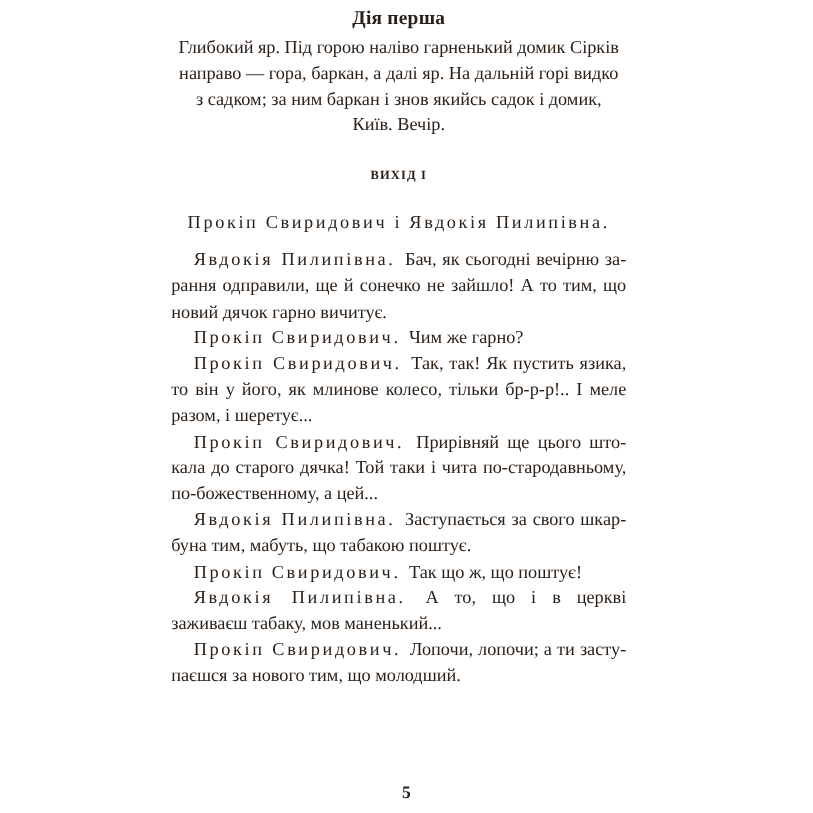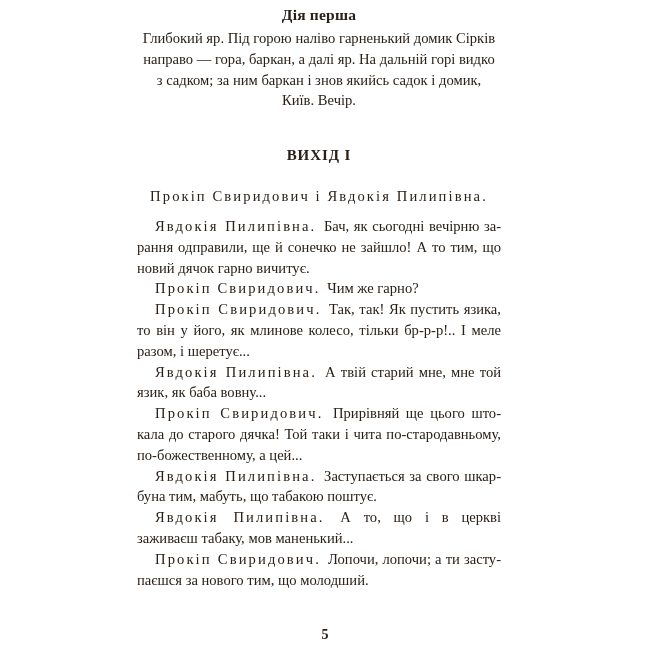--- a/index.html
+++ b/index.html
@@ -45,25 +45,25 @@
     font-size: 14.6px;
     line-height: 20.8px;
   }
   .stage-direction-block .sd-line {
     display: block;
     white-space: nowrap;
   }
 
   
   .scene-heading {
-    font-size: 15px;
+    font-size: 10px;
     font-weight: bold;
     text-align: center;
     letter-spacing: 0.9px;
-    margin-top: 36px;
+    margin-top: 24px;
   }
 
   
   .cast-block {
     margin-top: 22px;
     text-align: center;
     font-size: 14.6px;
     line-height: 20.8px;
   }
   .cast-names {
@@ -141,35 +141,35 @@
         <span class="speaker">Прокіп Свиридович.</span><span class="speaker-gap"></span>
         <span>Чим же гарно?</span>
       </p>
 
 
       <p class="speech">
         <span class="speaker">Прокіп Свиридович.</span><span class="speaker-gap"></span>
         <span>Так, так! Як пустить язика, то він у його, як млинове колесо, тільки бр-р-р!.. І меле разом, і шеретує...</span>
       </p>
 
-      <p class="speech">
-        <span class="speaker">Явдокія Пилипівна.</span><span class="speaker-gap"></span>
-        <span>А твій старий мне, мне той язик, як баба вовну...</span>
-      </p>
 
       <p class="speech">
         <span class="speaker">Прокіп Свиридович.</span><span class="speaker-gap"></span>
         <span>Прирівняй ще цього што­кала до старого дячка! Той таки і чита по-стародав­ньому, по-божественному, а цей...</span>
       </p>
 
       <p class="speech">
         <span class="speaker">Явдокія Пилипівна.</span><span class="speaker-gap"></span>
         <span>Заступається за свого шкар­буна тим, мабуть, що табакою поштує.</span>
       </p>
 
+      <p class="speech">
+        <span class="speaker">Прокіп Свиридович.</span><span class="speaker-gap"></span>
+        <span>Так що ж, що поштує!</span>
+      </p>
 
       <p class="speech">
         <span class="speaker">Явдокія Пилипівна.</span><span class="speaker-gap"></span>
         <span>А то, що і в церкві заживаєш табаку, мов маненький...</span>
       </p>
 
       <p class="speech">
         <span class="speaker">Прокіп Свиридович.</span><span class="speaker-gap"></span>
         <span>Лопочи, лопочи; а ти засту­паєшся за нового тим, що молодший.</span>
       </p>

